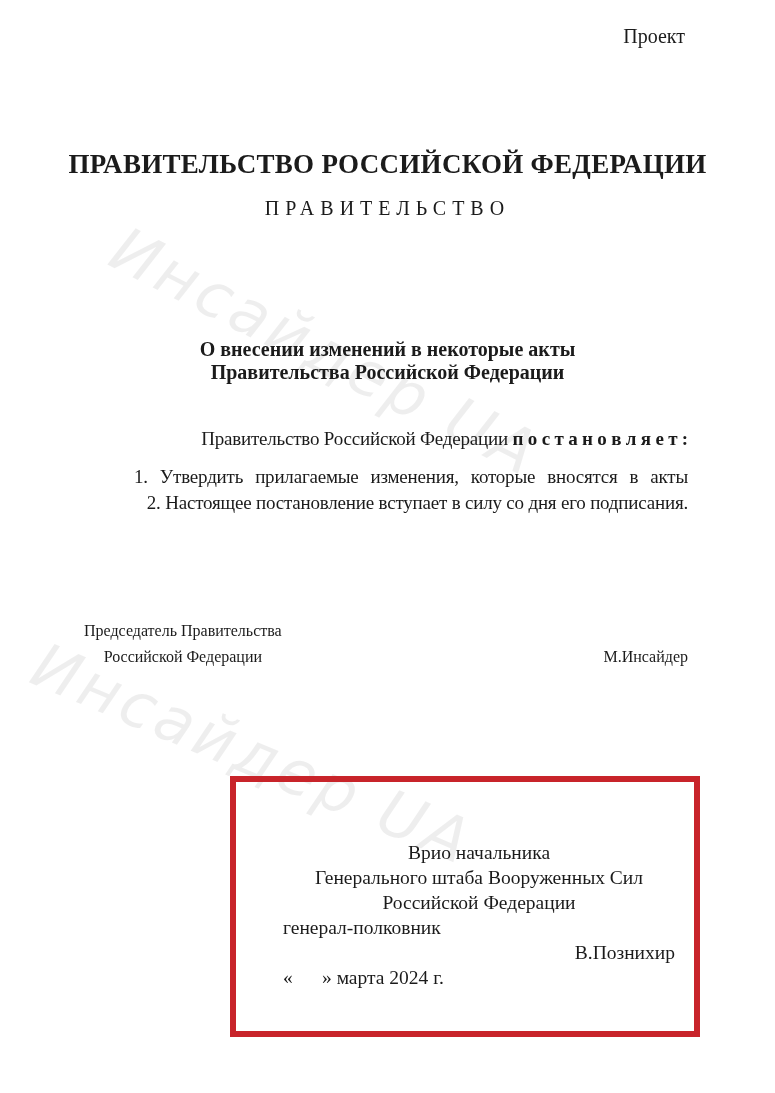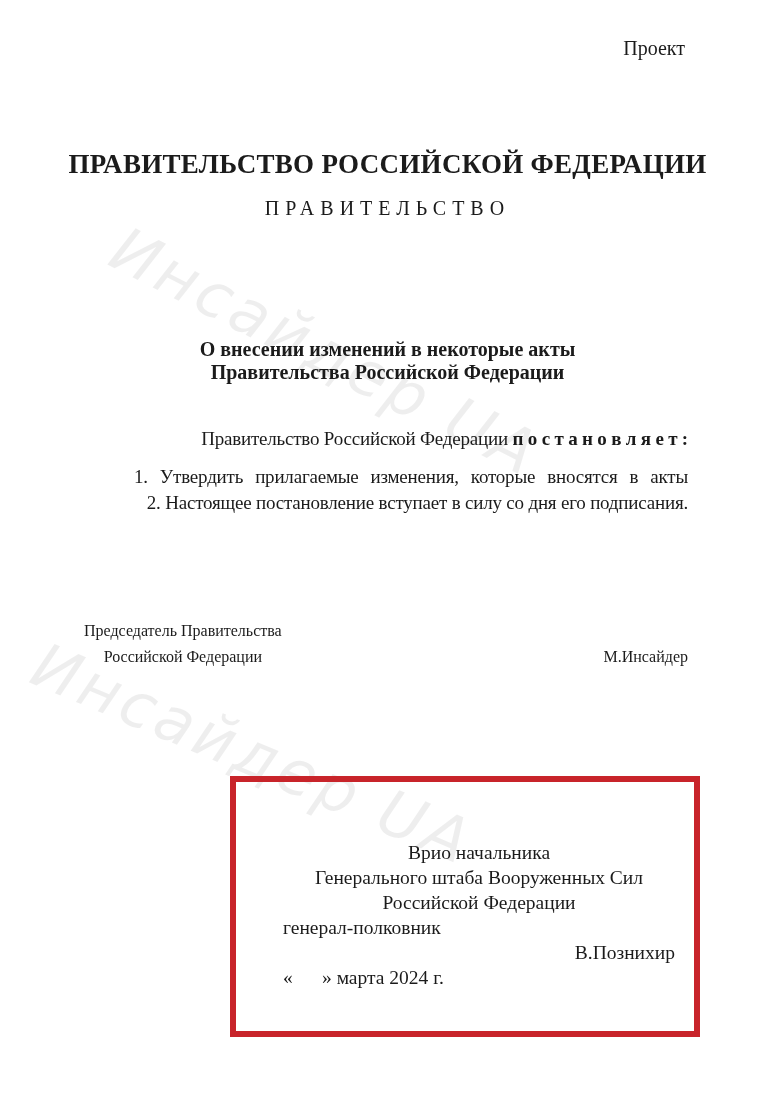--- a/index.html
+++ b/index.html
@@ -35,21 +35,20 @@
   .watermark.wm-mid   { left: 50px;  top: 628px; transform: rotate(23deg); }
 
   .layer { position: absolute; inset: 0; z-index: 1; }
 
   
   .doc-label {
     position: absolute;
     top: 25px;
     right: 90px;
     font-size: 20px;
-    margin-top: 12px;
   }
 
   
   .org-title {
     position: absolute;
     top: 149px;
     left: 0;
     width: 100%;
     text-align: center;
     font-weight: bold;

